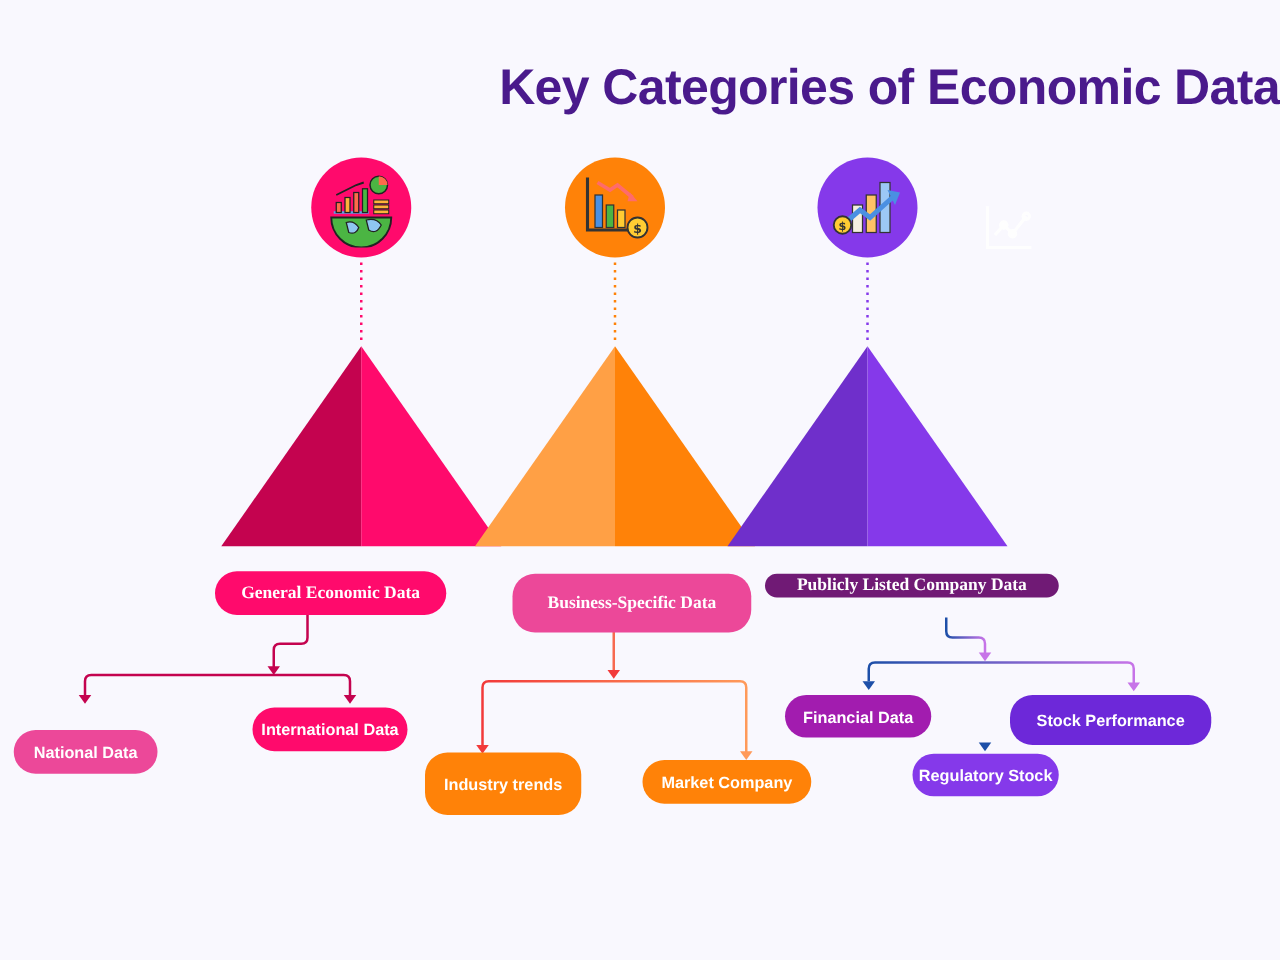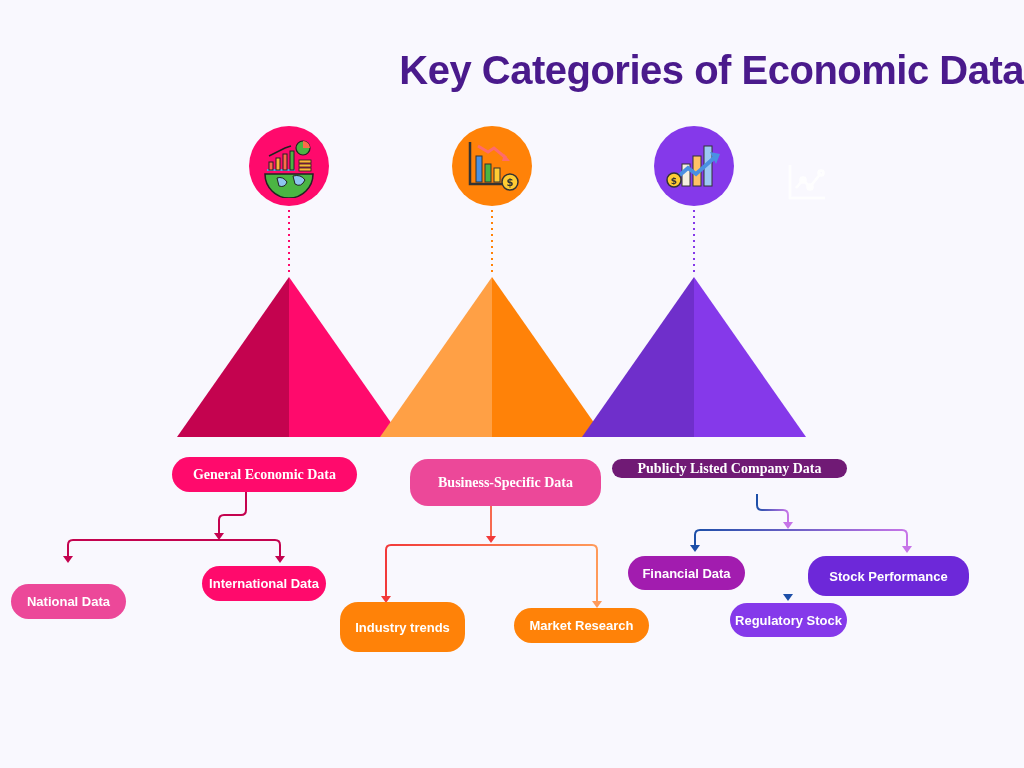--- a/index.html
+++ b/index.html
@@ -167,17 +167,17 @@
 </div>
 
 <div class="node main" style="left:172px; top:457px; width:185px; height:35px; background:#ff0a6c;">General Economic Data</div>
 <div class="node main" style="left:410px; top:459px; width:191px; height:47px; background:#ec4899;">Business-Specific Data</div>
 <div class="node main" style="left:612px; top:459px; width:235px; height:19px; background:#701a75;">Publicly Listed Company Data</div>
 
 <div class="node" style="left:11px; top:566px; width:115px; height:35px; background:#ec4899;margin-top:18px;">National Data</div>
 <div class="node" style="left:202px; top:566px; width:124px; height:35px; background:#ff0a6c;">International Data</div>
 
 <div class="node" style="left:340px; top:602px; width:125px; height:50px; background:#ff8208;">Industry trends</div>
-<div class="node" style="left:514px; top:608px; width:135px; height:35px; background:#ff8208;">Market Research</div>
+<div class="node" style="left:514px; top:608px; width:135px; height:35px; background:#ff8208;">Market Company</div>
 
 <div class="node" style="left:628px; top:556px; width:117px; height:34px; background:#a21caf;">Financial Data</div>
 <div class="node" style="left:730px; top:603px; width:117px; height:34px; background:#8539ea;">Regulatory Stock</div>
 <div class="node" style="left:808px; top:556px; width:161px; height:40px; background:#6d28d9;">Stock Performance</div>
 
 </body></html>

